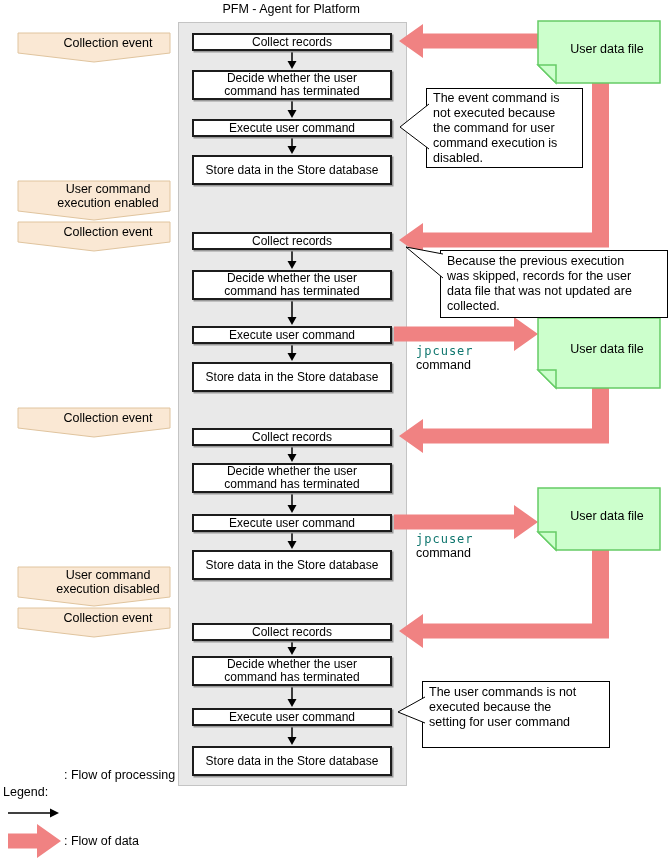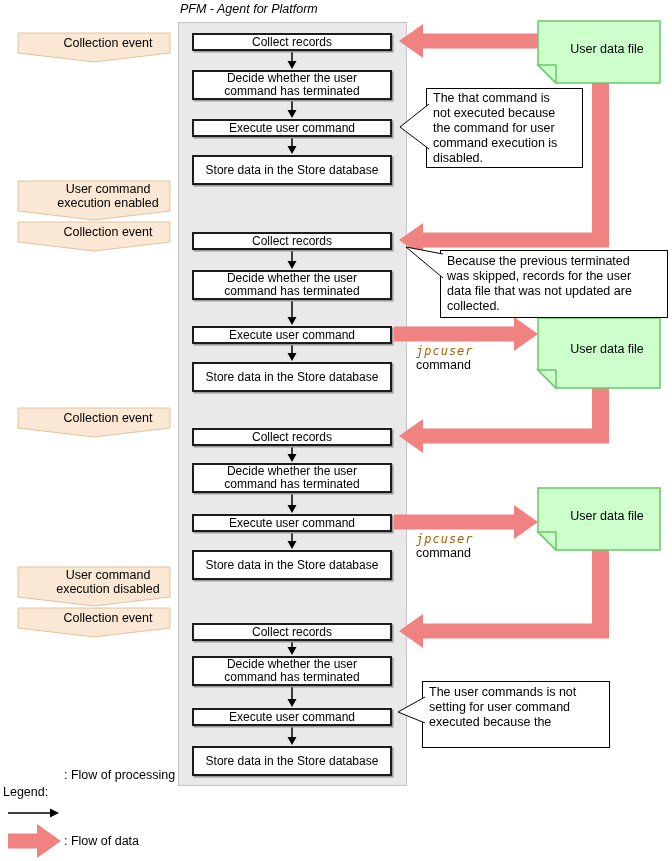--- a/index.html
+++ b/index.html
@@ -7,40 +7,40 @@
     width:672px;height:861px;position:relative;background:#fff;
     font-family:"Liberation Sans",sans-serif;color:#000;overflow:hidden;
   }
   #container-bg{
     position:absolute;left:178px;top:22px;width:229px;height:764px;
     background:var(--container_fill);border:1px solid var(--container_border);
     box-sizing:border-box;z-index:1;
   }
   #arrow-layer{position:absolute;left:0;top:0;z-index:5;}
   .txt{position:absolute;z-index:10;}
-  #page-title{left:180px;top:2px;width:180px;text-align:left;font-size:12.5px;font-style:italic;}
+  #page-title{left:180px;top:2px;width:180px;text-align:right;font-size:12.5px;}
   .step{
     position:absolute;left:192px;width:200px;background:#fff;
     border:2px solid #1c1c1c;box-shadow:1.5px 1.5px 0 #999;
     box-sizing:border-box;display:flex;align-items:center;justify-content:center;
     text-align:center;font-size:12px;line-height:13px;z-index:10;overflow:hidden;
   }
   .step span{max-width:178px;}
   .chev-label{
     position:absolute;left:18px;width:180px;display:flex;align-items:center;
     justify-content:center;text-align:center;font-size:12.5px;line-height:14.5px;z-index:10;
   }
   .chev-label span{max-width:132px;}
   .note-label{
     position:absolute;left:538px;width:138px;display:flex;align-items:center;
     justify-content:center;text-align:center;font-size:12.5px;z-index:10;
   }
   .callout-text{position:absolute;font-size:12.5px;line-height:15px;z-index:10;}
   .cmd-label{position:absolute;font-size:12.5px;line-height:13.5px;z-index:10;}
-  .cmd-label .mono{font-family:"DejaVu Sans Mono",monospace;font-size:12px;color:#a16207;letter-spacing:1px;font-style:italic;}
+  .cmd-label .mono{font-family:"DejaVu Sans Mono",monospace;font-size:12px;color:#0f766e;letter-spacing:1px;}
   .legend-text{font-size:12.5px;}
   
   .chevron-shape{fill:var(--event_fill);stroke:var(--event_border);stroke-width:1;}
   .note-shape{fill:var(--note_fill);stroke:var(--note_border);stroke-width:1.5;}
   .pink-arrow{fill:var(--data_flow_pink);}
   .callout-box{fill:#fff;stroke:#000;stroke-width:1;}
   .callout-wedge{fill:#fff;stroke:#000;stroke-width:1;}
 </style>
 </head>
 <body>
@@ -215,36 +215,36 @@
     <span>User data file</span>
   </div>
 <div class="note-label" style="top:318px;height:62px">
     <span>User data file</span>
   </div>
 <div class="note-label" style="top:488px;height:56px">
     <span>User data file</span>
   </div>
 
 <div class="callout-text" style="left:433px;top:91px;width:146px">
-  <div>The that command is</div>
+  <div>The event command is</div>
   <div>not executed because</div>
   <div>the command for user</div>
   <div>command execution is</div>
   <div>disabled.</div>
 </div>
 <div class="callout-text" style="left:447px;top:254px;width:218px">
-  <div>Because the previous terminated</div>
+  <div>Because the previous execution</div>
   <div>was skipped, records for the user</div>
   <div>data file that was not updated are</div>
   <div>collected.</div>
 </div>
 <div class="callout-text" style="left:429px;top:685px;width:178px">
   <div>The user commands is not</div>
+  <div>executed because the</div>
   <div>setting for user command</div>
-  <div>executed because the</div>
 </div>
 
 <div class="cmd-label" style="left:416px;top:345px">
   <div class="mono">jpcuser</div>
   <div>command</div>
 </div>
 <div class="cmd-label" style="left:416px;top:533px">
   <div class="mono">jpcuser</div>
   <div>command</div>
 </div>

